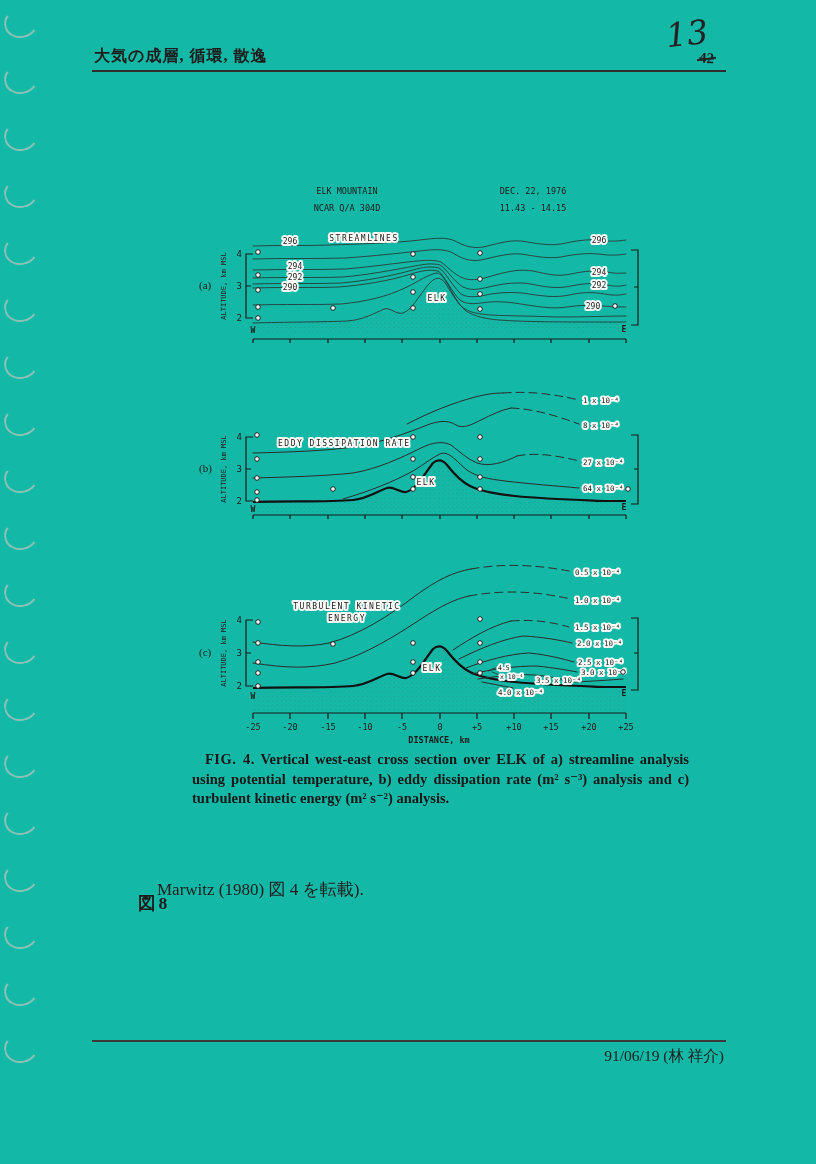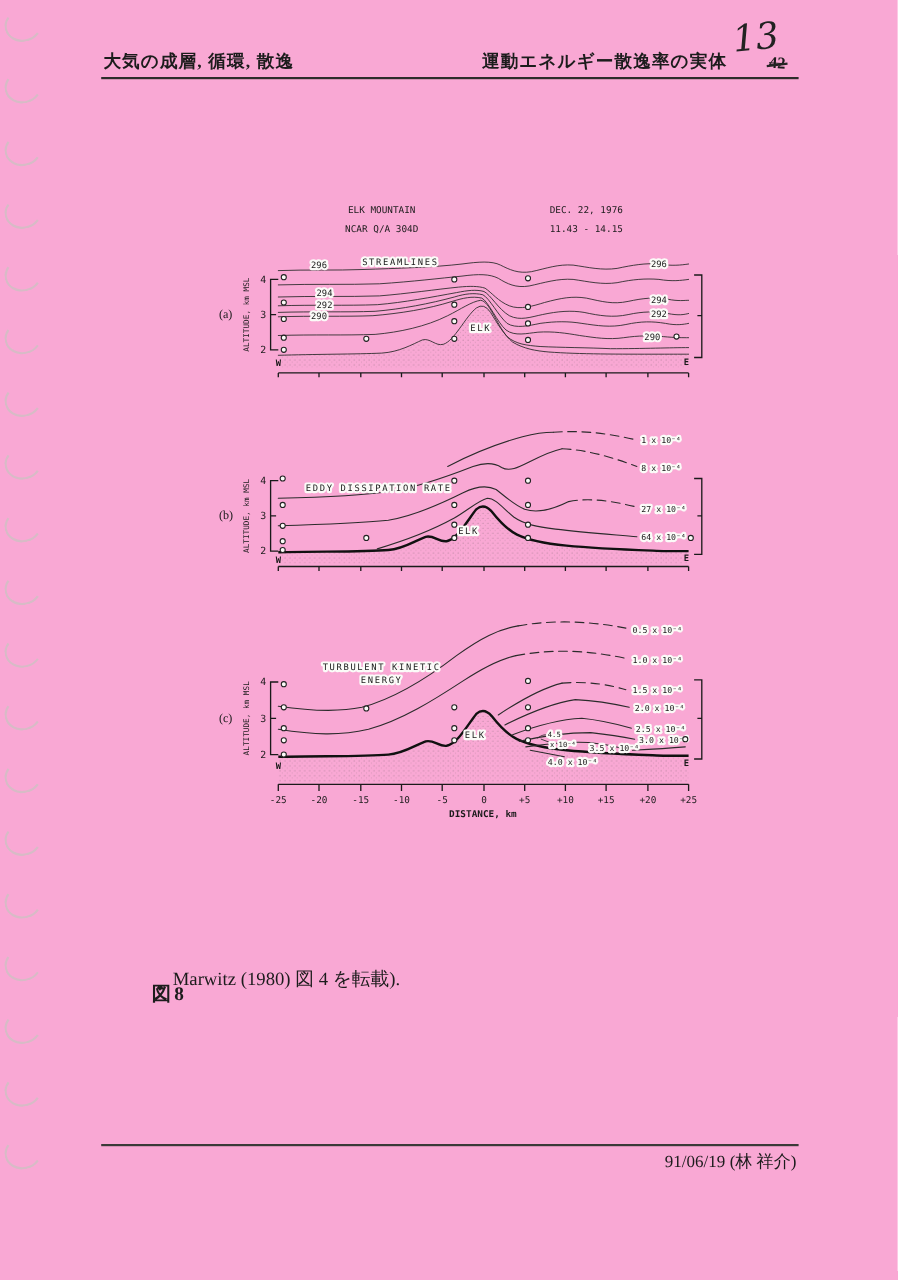--- a/index.html
+++ b/index.html
@@ -1,19 +1,19 @@
 <!DOCTYPE html>
 <html><head>
 <meta charset="utf-8">
 <style>
   html,body{margin:0;padding:0;}
   .page{
     position:relative;
     width:816px;height:1164px;
-    background:#f9a8d4;
+    background:#14b8a6;
     font-family:"Liberation Serif","DejaVu Serif",serif;
     color:#1c1c1c;
     overflow:hidden;
   }
   
   .hole{
     position:absolute;left:4px;width:30px;height:26px;
     border:2px solid #c6c6bf;border-radius:50%;
     border-top-color:transparent;border-right-color:transparent;
     transform:rotate(-12deg);opacity:.65;
@@ -84,21 +84,20 @@
   <div class="hole" style="top:634px"></div>
   <div class="hole" style="top:691px"></div>
   <div class="hole" style="top:748px"></div>
   <div class="hole" style="top:805px"></div>
   <div class="hole" style="top:862px"></div>
   <div class="hole" style="top:919px"></div>
   <div class="hole" style="top:976px"></div>
   <div class="hole" style="top:1033px"></div>
 
   <div class="hdr-left">大気の成層, 循環, 散逸</div>
-  <div class="hdr-right">運動エネルギー散逸率の実体</div>
   <div class="strike42">42</div>
   <div class="hand13">13</div>
   <div class="hdr-rule"></div>
 
   <div class="figwrap">
   <svg viewBox="0 0 470 565" width="470" height="565">
     <defs>
       <pattern id="stip" width="4.5" height="4.5" patternUnits="userSpaceOnUse">
         <circle cx="1" cy="1.2" r=".45" fill="#4a4a46" opacity=".55"></circle>
         <circle cx="3.2" cy="3.4" r=".4" fill="#4a4a46" opacity=".4"></circle>
@@ -278,20 +277,21 @@
       <text class="t85" x="282" y="548" text-anchor="middle">+5</text>
       <text class="t85" x="319" y="548" text-anchor="middle">+10</text>
       <text class="t85" x="356" y="548" text-anchor="middle">+15</text>
       <text class="t85" x="394" y="548" text-anchor="middle">+20</text>
       <text class="t85" x="431" y="548" text-anchor="middle">+25</text>
       <text class="t85 bold" x="244" y="561" text-anchor="middle">DISTANCE, km</text>
     </g>
   </svg>
   </div>
 
+  <div class="figcap"><span class="smallcaps">FIG. 4.</span><span> Vertical west-east cross section over ELK of a) streamline analysis using potential temperature, b) eddy dissipation rate (m² s⁻³) analysis and c) turbulent kinetic energy (m² s⁻²) analysis.</span></div>
 
   <div class="jpcap-label">図8</div>
   <div class="jpcap-l2">Marwitz (1980) 図 4 を転載).</div>
 
   <div class="ft-rule"></div>
   <div class="ft-right">91/06/19 (林 祥介)</div>
 
 </div>
 
 </body></html>

